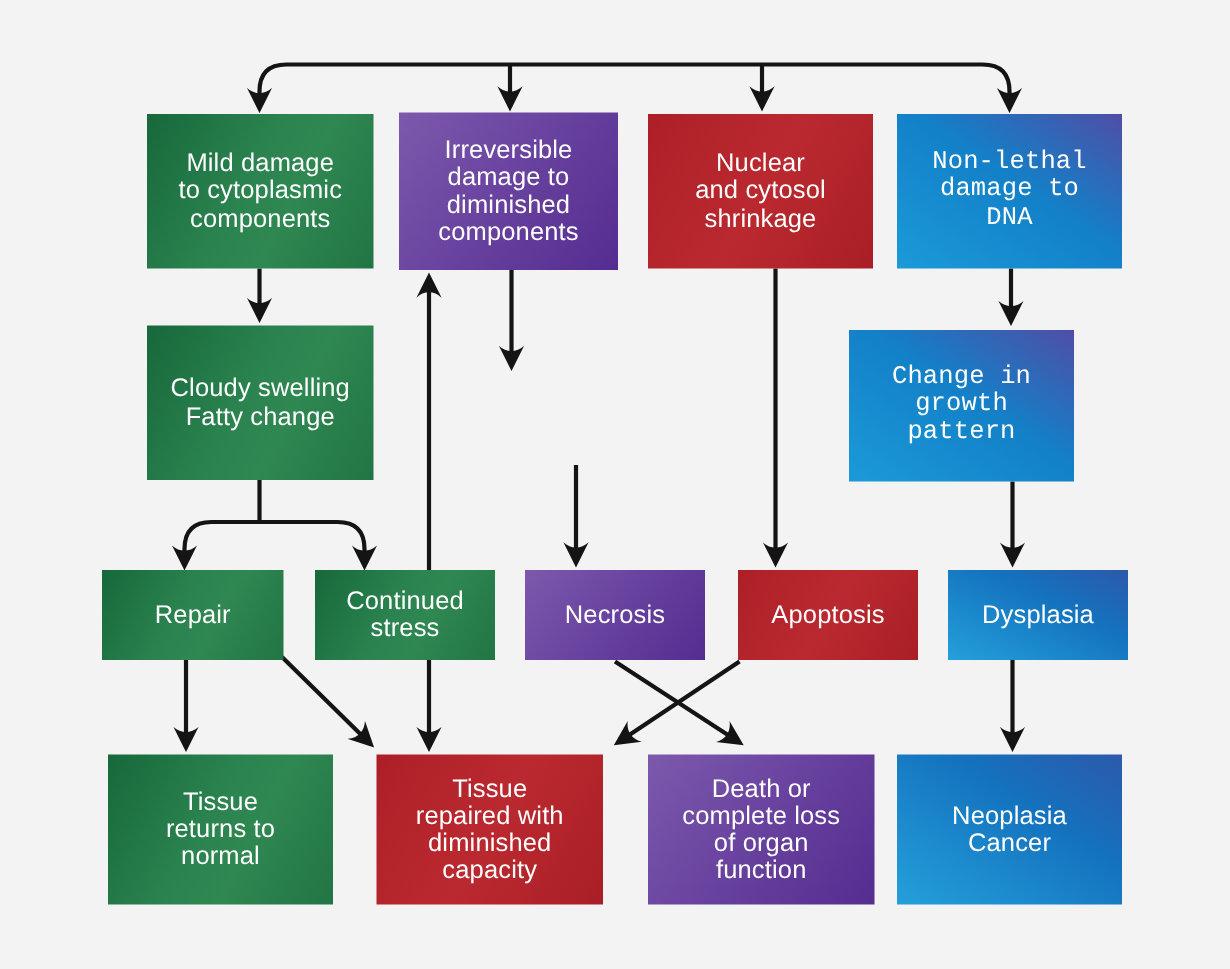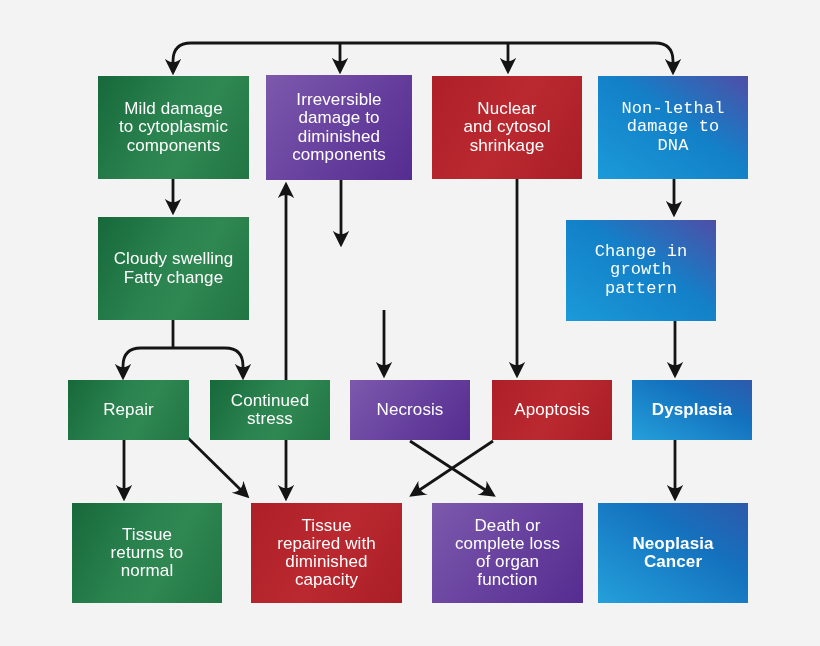--- a/index.html
+++ b/index.html
@@ -47,21 +47,20 @@
   }
   .red {
     background: linear-gradient(120deg, #ad1f27 0%, #bb2930 50%, #a91e26 100%);
   }
   .blue-violet {
     background: linear-gradient(to top right, #1b9ad8 0%, #1380c8 55%, #4f4ea6 100%);
     font-family: Liberation Mono, monospace;
   }
   .blue-navy {
     background: linear-gradient(to top right, #24a0db 0%, #1472be 62%, #2d59ab 100%);
-    font-weight: bold;
   }
 </style>
 </head>
 <body>
 
 <div class="stage">
 
   <svg class="arrows" width="820" height="646" viewBox="0 0 820 646" xmlns="http://www.w3.org/2000/svg">
     <defs>
       <marker id="ah" viewBox="0 0 10 10" refX="8" refY="5" markerWidth="6" markerHeight="6" markerUnits="strokeWidth" orient="auto-start-reverse">

